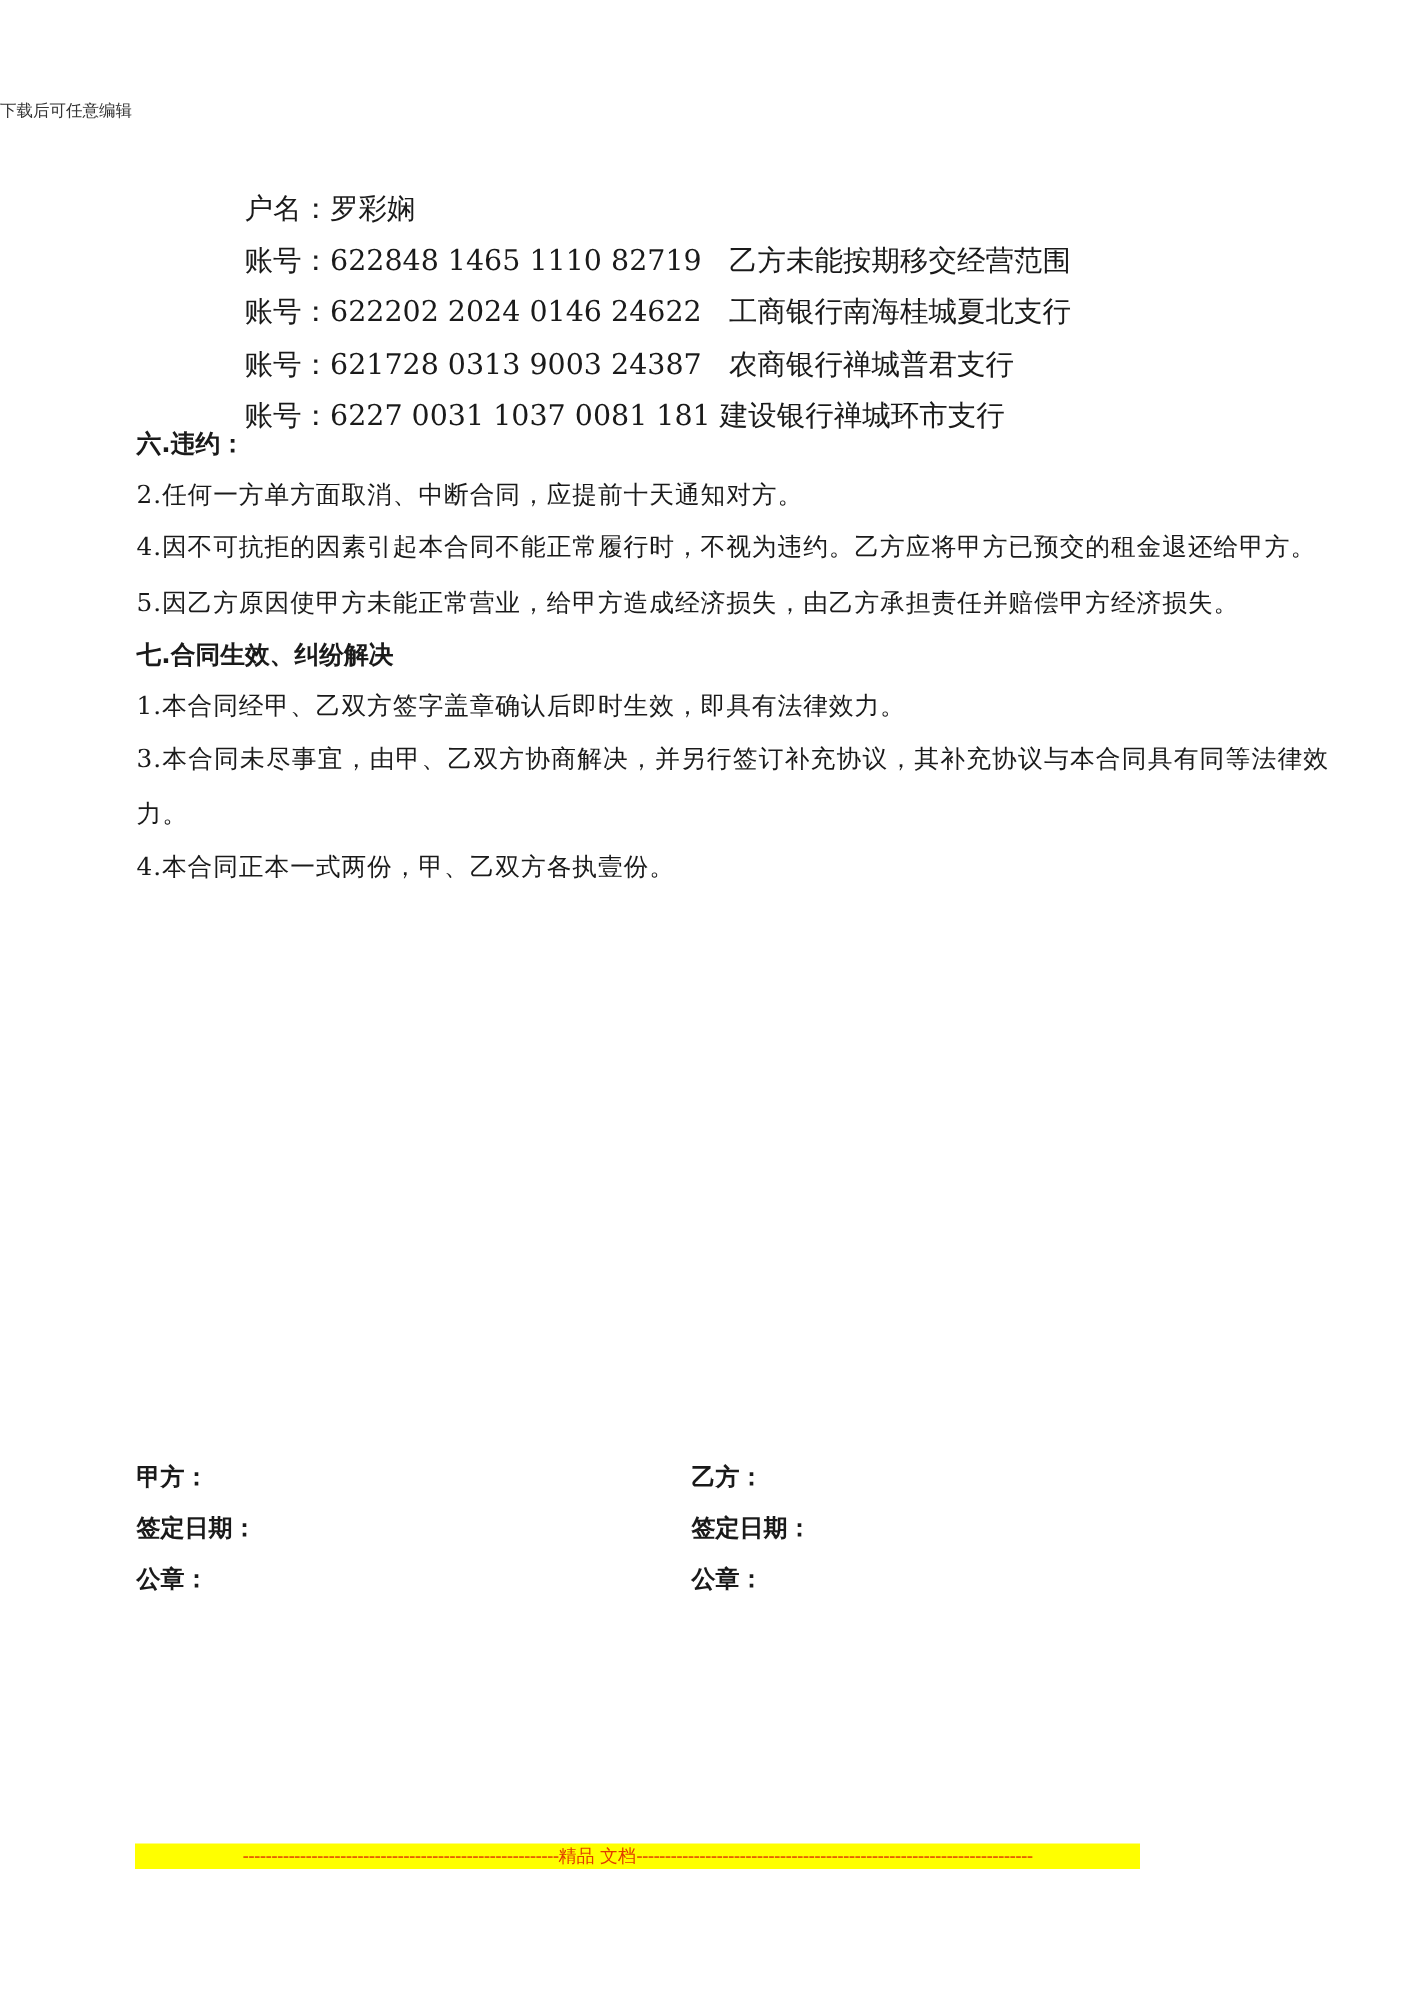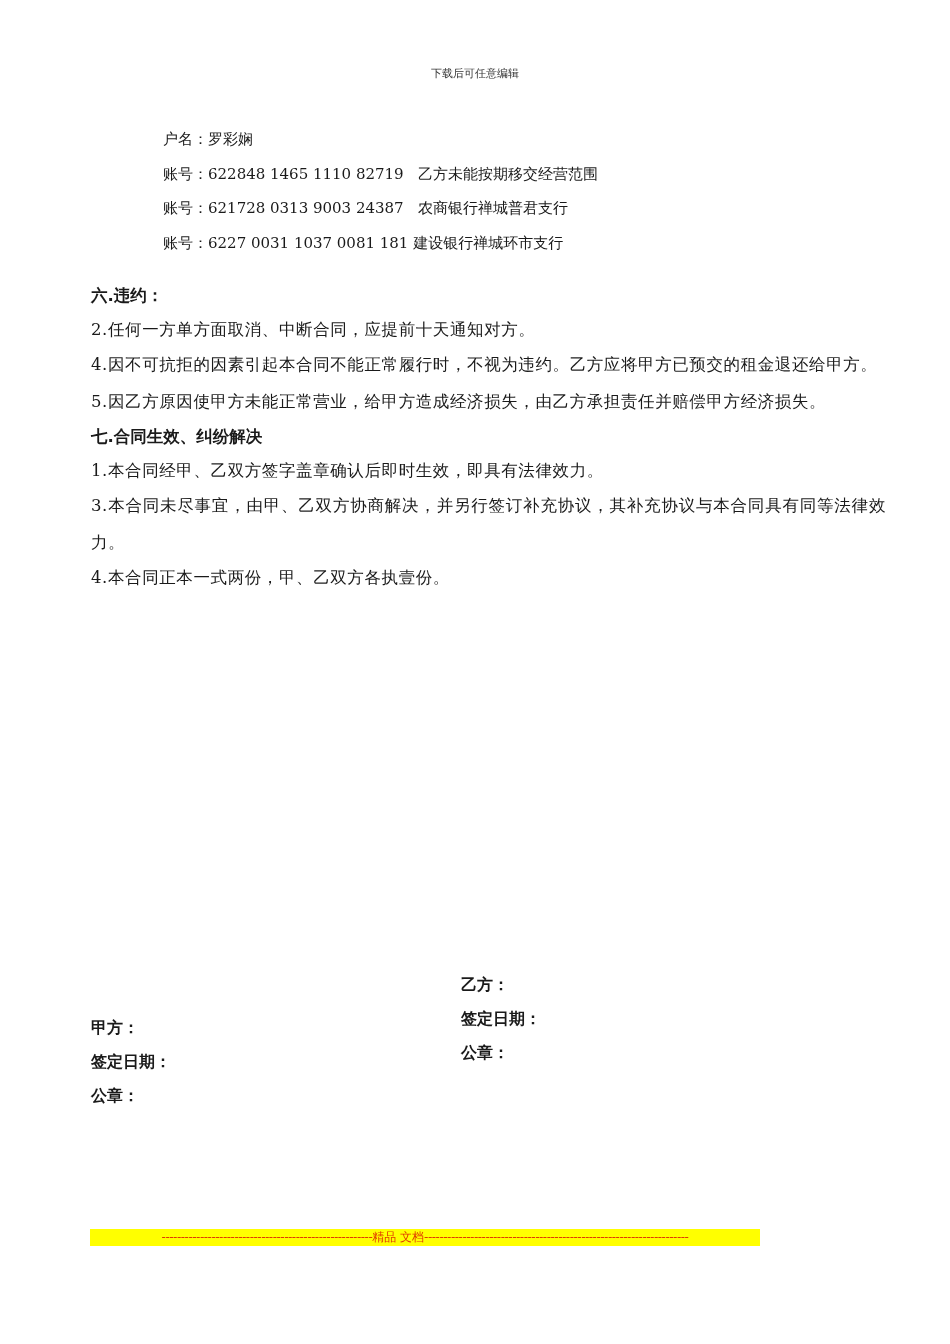--- a/index.html
+++ b/index.html
@@ -3,60 +3,61 @@
   <meta charset="utf-8">
   <style>
     html, body { margin: 0; padding: 0; background: #ffffff; }
     body {
       width: 950px; height: 1344px; position: relative; overflow: hidden;
       font-family: "DejaVu Serif", "Liberation Serif", serif;
       color: #1a1a1a;
     }
     .header {
       position: absolute; top: 66px; left: 0; width: 950px;
-      text-align: center; font-size: 11px; color: #333;
+      font-size: 11px; color: #333;
     }
     .account-block { position: absolute; left: 163px; top: 122px; }
     .account-line {
-      height: 34.5px; line-height: 34.5px; font-size: 15px; white-space: pre;
+      height: 34.5px; line-height: 34.5px; font-size: 19px; white-space: pre;
     }
     .content { position: absolute; left: 91px; top: 279px; width: 795px; }
     .heading {
       font-family: "DejaVu Sans", "Liberation Sans", sans-serif;
       font-weight: bold; font-size: 16.5px; height: 34px; line-height: 34px;
     }
     .para {
       font-size: 16.5px; line-height: 36.5px; letter-spacing: 0.6px;
       text-align: justify;
     }
     .para.single { line-height: 34px; }
     .sign-block {
       position: absolute; left: 91px; top: 968px; width: 700px;
       font-family: "DejaVu Sans", "Liberation Sans", sans-serif;
       font-weight: bold; font-size: 16px;
     }
     .sign-row { height: 34px; line-height: 34px; position: relative; }
-    .sign-left { position: absolute; left: 0; margin-top: 43px; }
+    .sign-left { position: absolute; left: 0; }
     .sign-right { position: absolute; left: 370px; }
     .footer {
       position: absolute; left: 90px; top: 1229px; width: 670px; height: 17px;
       background: #ffff00; color: #e03a00; font-size: 12px; line-height: 17px;
       font-family: "DejaVu Sans", "Liberation Sans", sans-serif;
       overflow: hidden; white-space: nowrap; text-align: center;
     }
     .footer .dash { letter-spacing: -0.5px; }
   </style>
 </head>
 <body>
 
 <div class="header">下载后可任意编辑</div>
 
 <div class="account-block">
   <div class="account-line"><span>户名：</span><span>罗彩娴</span></div>
   <div class="account-line"><span>账号：</span><span>622848 1465 1110 82719</span><span>   </span><span>乙方未能按期移交经营范围</span></div>
+  <div class="account-line"><span>账号：</span><span>622202 2024 0146 24622</span><span>   </span><span>工商银行南海桂城夏北支行</span></div>
   <div class="account-line"><span>账号：</span><span>621728 0313 9003 24387</span><span>   </span><span>农商银行禅城普君支行</span></div>
   <div class="account-line"><span>账号：</span><span>6227 0031 1037 0081 181</span><span> </span><span>建设银行禅城环市支行</span></div>
 </div>
 
 <div class="content">
   <div class="heading">六.违约：</div>
   <div class="para single">2.任何一方单方面取消、中断合同，应提前十天通知对方。</div>
   <div class="para">4.因不可抗拒的因素引起本合同不能正常履行时，不视为违约。乙方应将甲方已预交的租金退还给甲方。</div>
   <div class="para">5.因乙方原因使甲方未能正常营业，给甲方造成经济损失，由乙方承担责任并赔偿甲方经济损失。</div>
 

